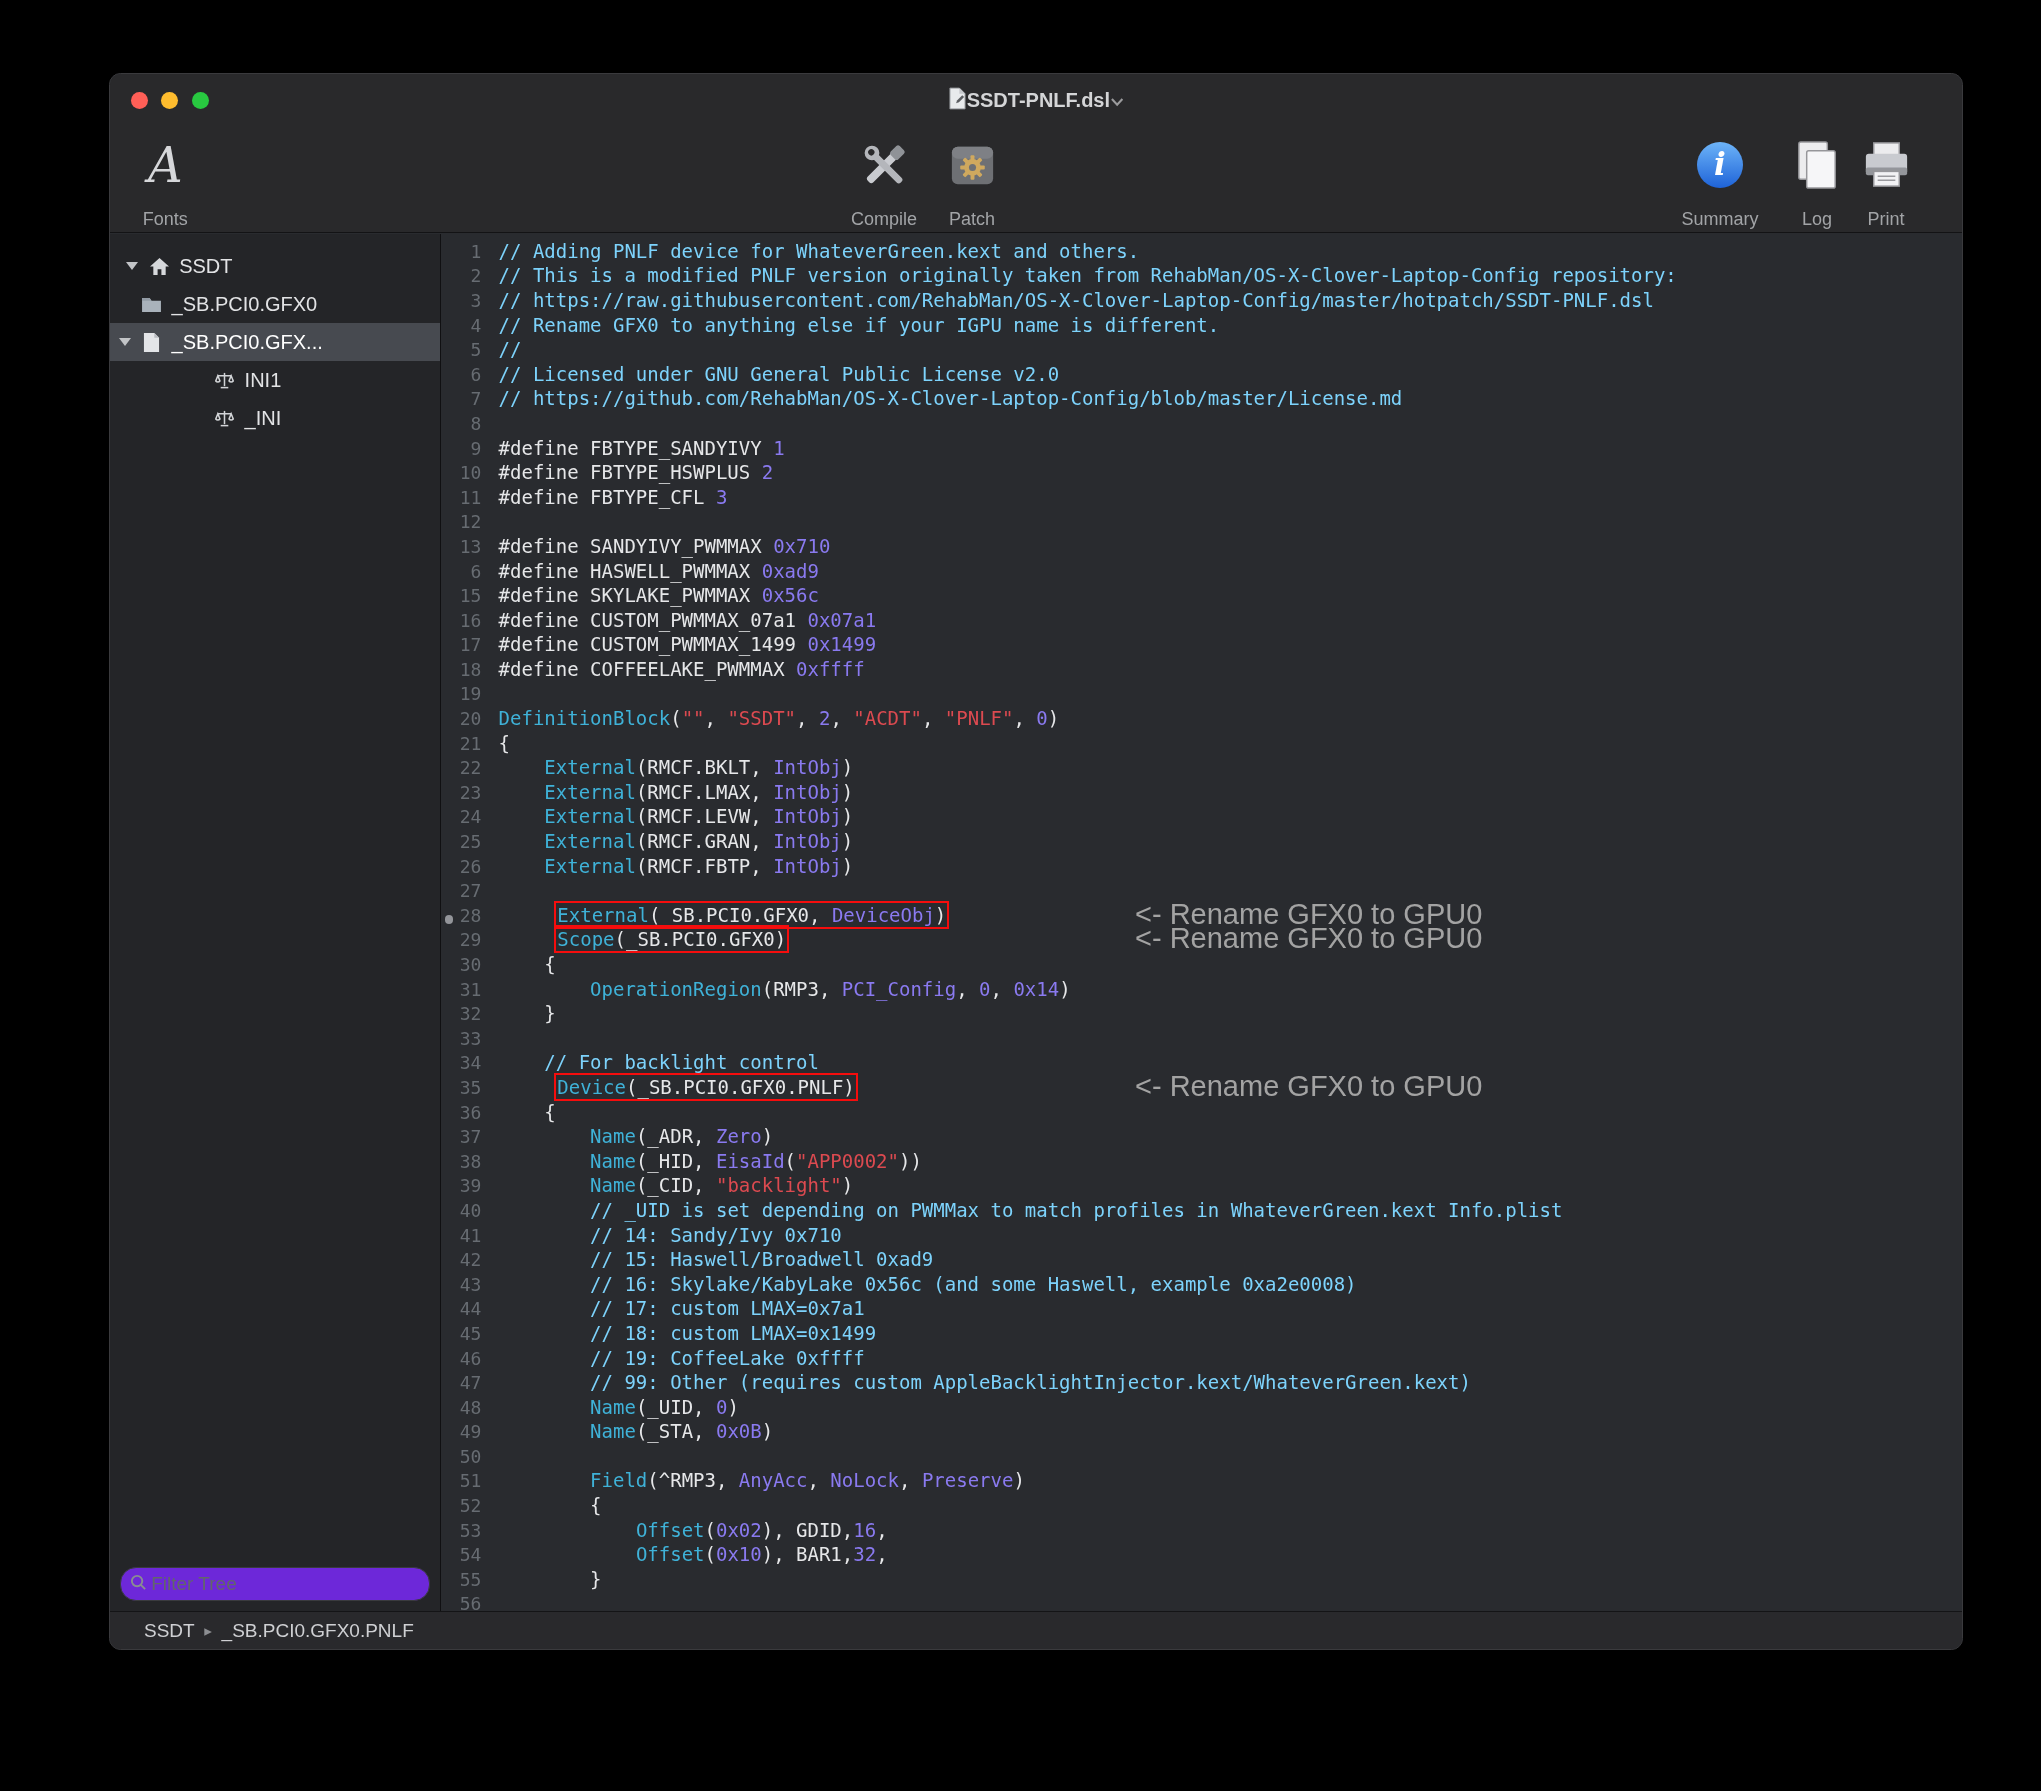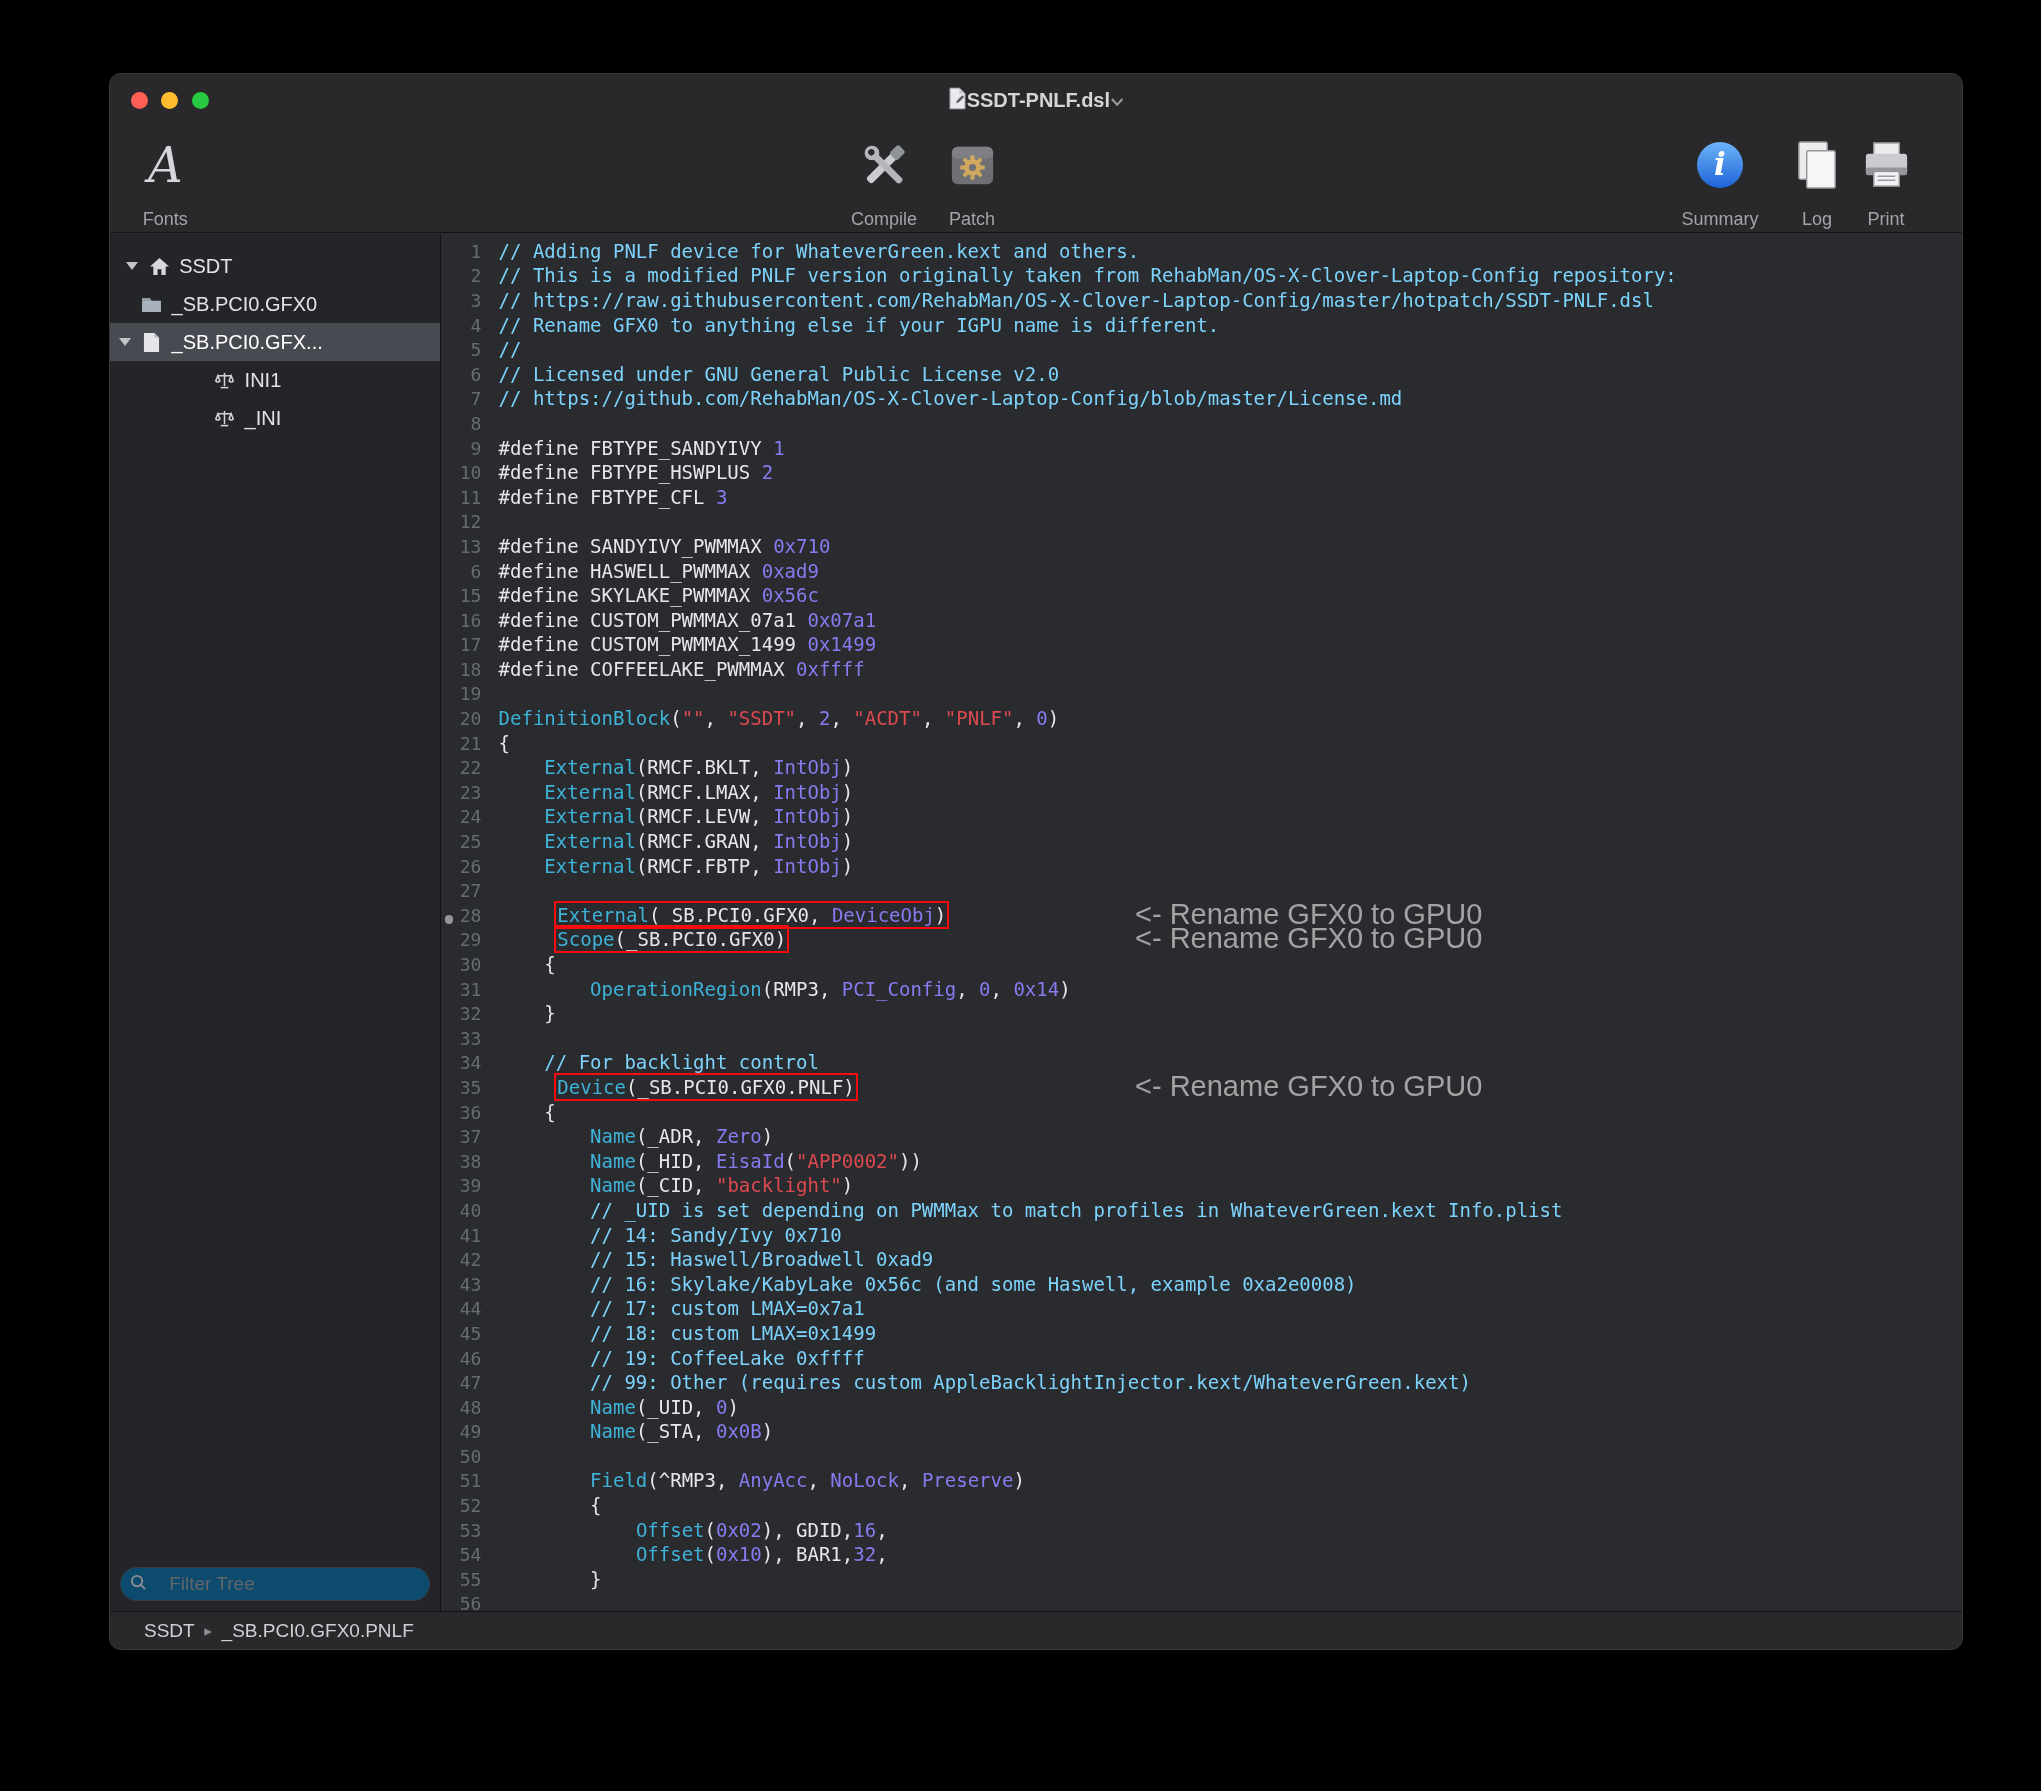--- a/index.html
+++ b/index.html
@@ -48,22 +48,22 @@
   .tree-row.lvl2 { padding-left:73px; }
   .tree-row.selected { background:#474a50; }
   .tree-row.selected .tlabel { color:#ffffff; }
   .disc { width:29px; display:inline-flex; justify-content:center; align-items:center; }
   .tri { width:0; height:0; border-left:6.7px solid transparent; border-right:6.7px solid transparent;
          border-top:8.6px solid #c2c4c7; display:inline-block; }
   .ticon { width:25px; display:inline-flex; justify-content:center; margin-right:7.6px; }
   .tlabel { font-size:20px; color:#e2e3e5; white-space:nowrap; }
 
   .filterwrap { position:absolute; left:9.6px; right:9.6px; bottom:9.6px; height:34px;
-                background:#0c4a6e; border:1px solid #3a3b3e; border-radius:16px;
-                display:flex; align-items:center; gap:22px; padding:0 9.6px; }
+                background:#6d28d9; border:1px solid #3a3b3e; border-radius:16px;
+                display:flex; align-items:center; gap:4px; padding:0 9.6px; }
   .filterwrap input { flex:1; background:transparent; border:none; outline:none;
                       color:#d0d1d3; font-size:19px; font-family:"Liberation Sans", sans-serif; }
   .filterwrap input::placeholder { color:#62666b; }
 
   
   #editor { position:relative; flex:1; background:#292b2f; overflow:hidden;
             font-family:"DejaVu Sans Mono", monospace; }
   #code-lines { padding-top:4.8px; }
   .code-row { position:relative; height:24.6px; line-height:24.6px; white-space:pre; font-size:19px; }
   .ln { display:inline-block; width:50px; padding-right:9.6px; text-align:right;

